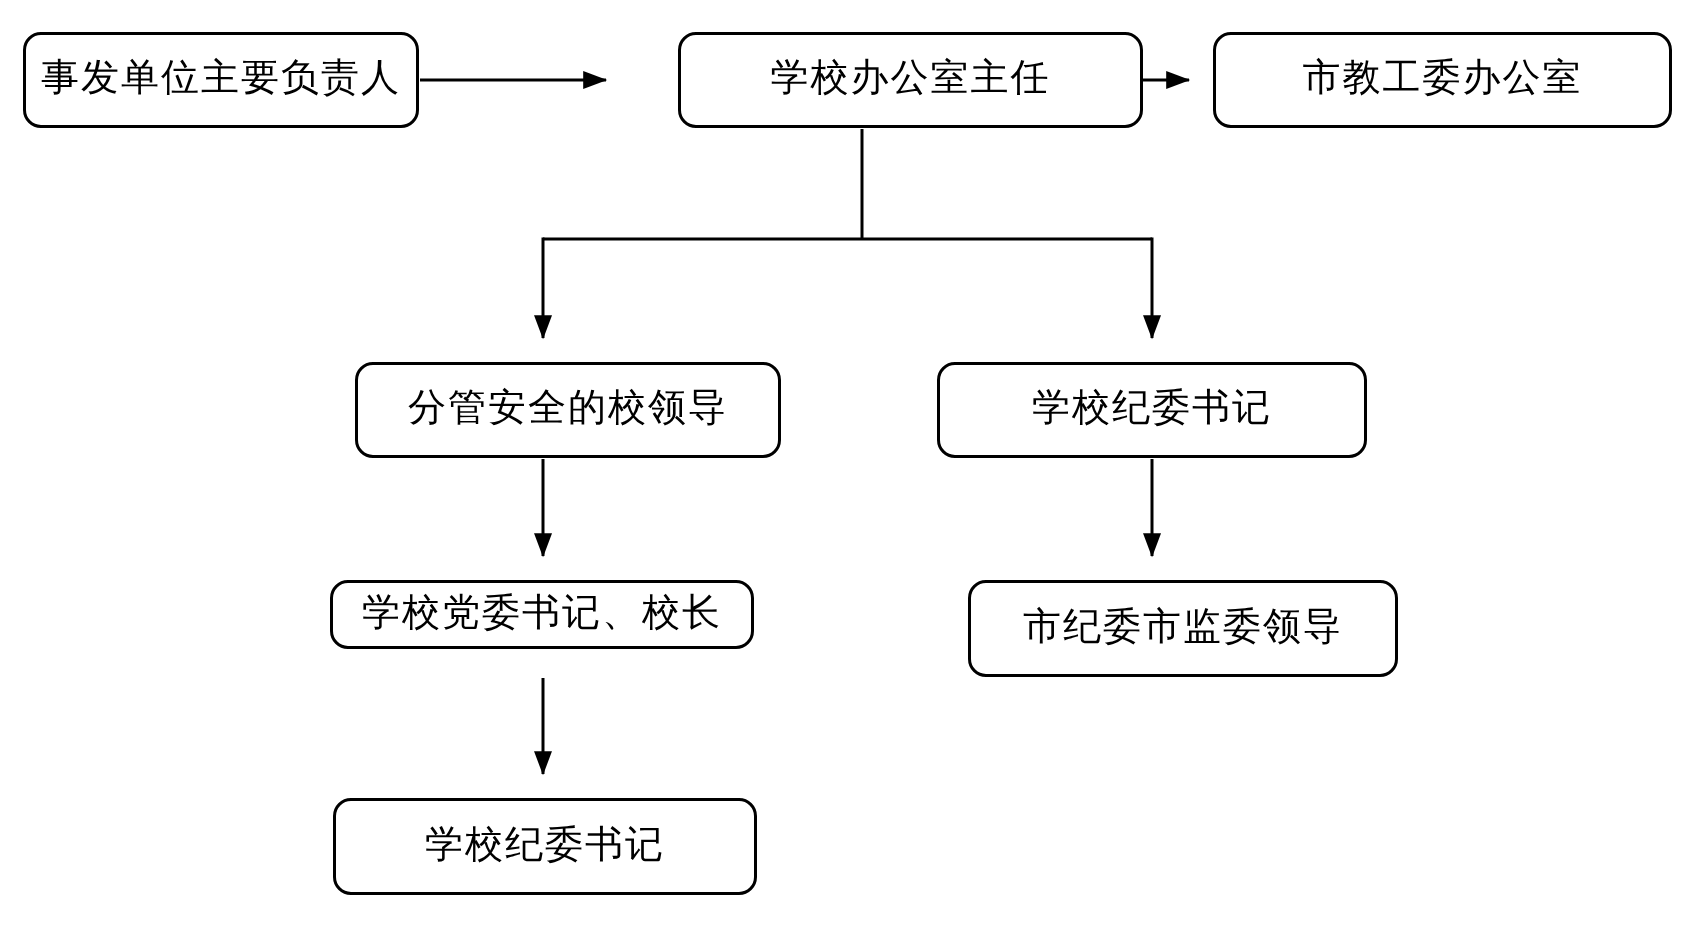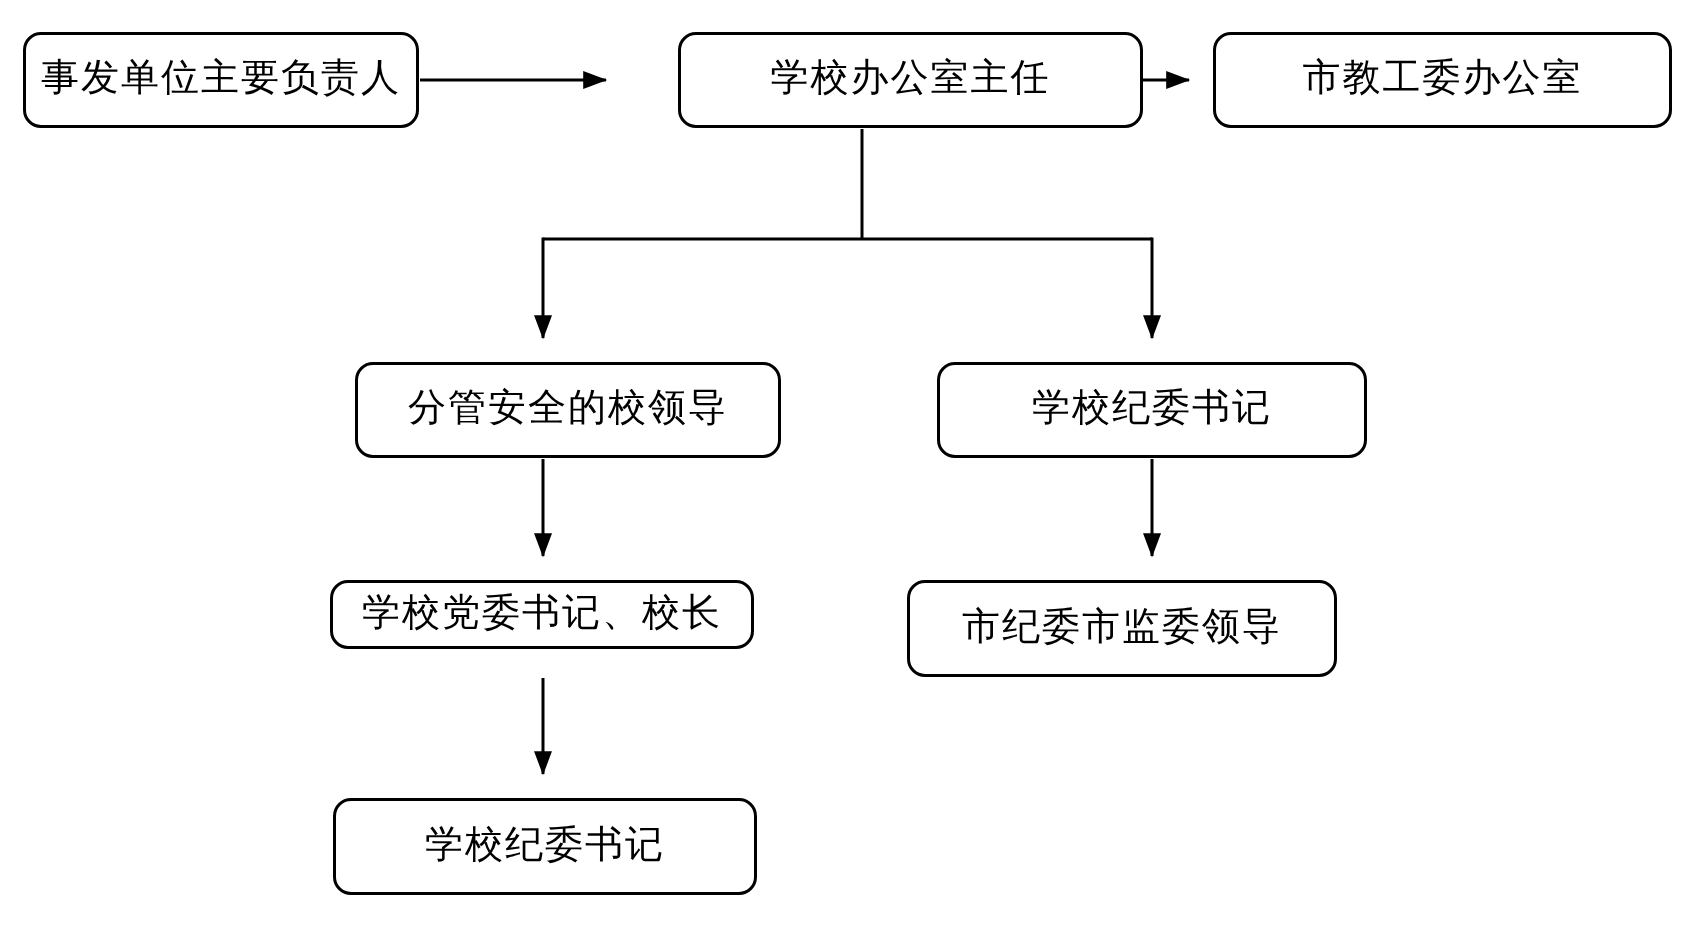--- a/index.html
+++ b/index.html
@@ -41,21 +41,21 @@
     letter-spacing: 2px;
     white-space: nowrap;
   }
   
   #node-a { left: 23px;   top: 32px;  width: 396px; height: 96px; }
   #node-b { left: 630px;  top: 32px;  width: 465px; height: 96px; margin-left: 48px; }
   #node-c { left: 1213px; top: 32px;  width: 459px; height: 96px; }
   #node-d { left: 331px;  top: 362px; width: 426px; height: 96px; margin-left: 24px; }
   #node-e { left: 937px;  top: 362px; width: 430px; height: 96px; }
   #node-f { left: 330px;  top: 580px; width: 424px; height: 69px; }
-  #node-g { left: 907px;  top: 580px; width: 430px; height: 97px; }
+  #node-g { left: 968px;  top: 580px; width: 430px; height: 97px; }
   #node-h { left: 333px;  top: 798px; width: 424px; height: 97px; }
 </style>
 </head>
 <body>
 
 <div class="canvas">
 
   <svg class="connectors" viewBox="0 0 1699 926" xmlns="http://www.w3.org/2000/svg">
     <defs>
       <marker id="arrow" markerWidth="10" markerHeight="8" refX="7.6" refY="3" orient="auto" markerUnits="strokeWidth">

